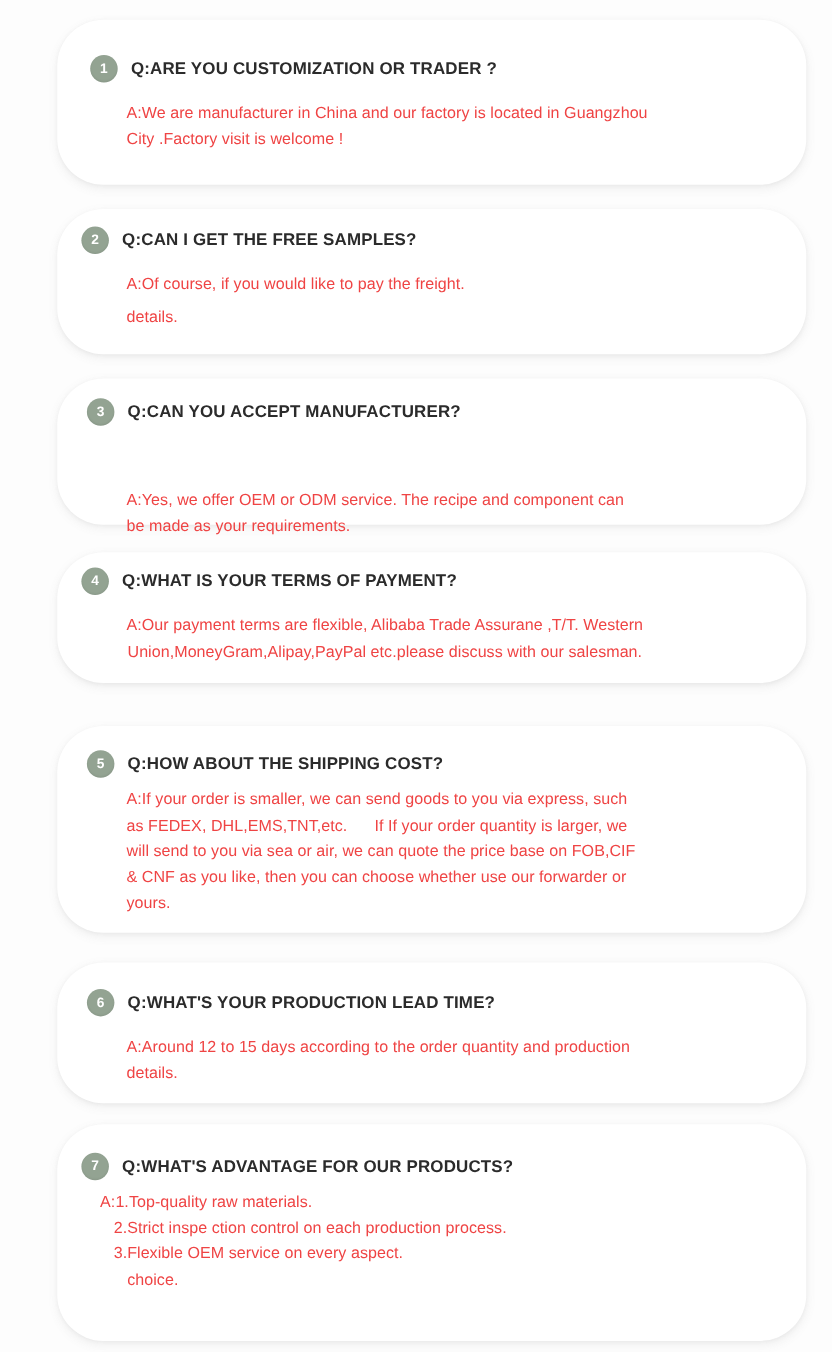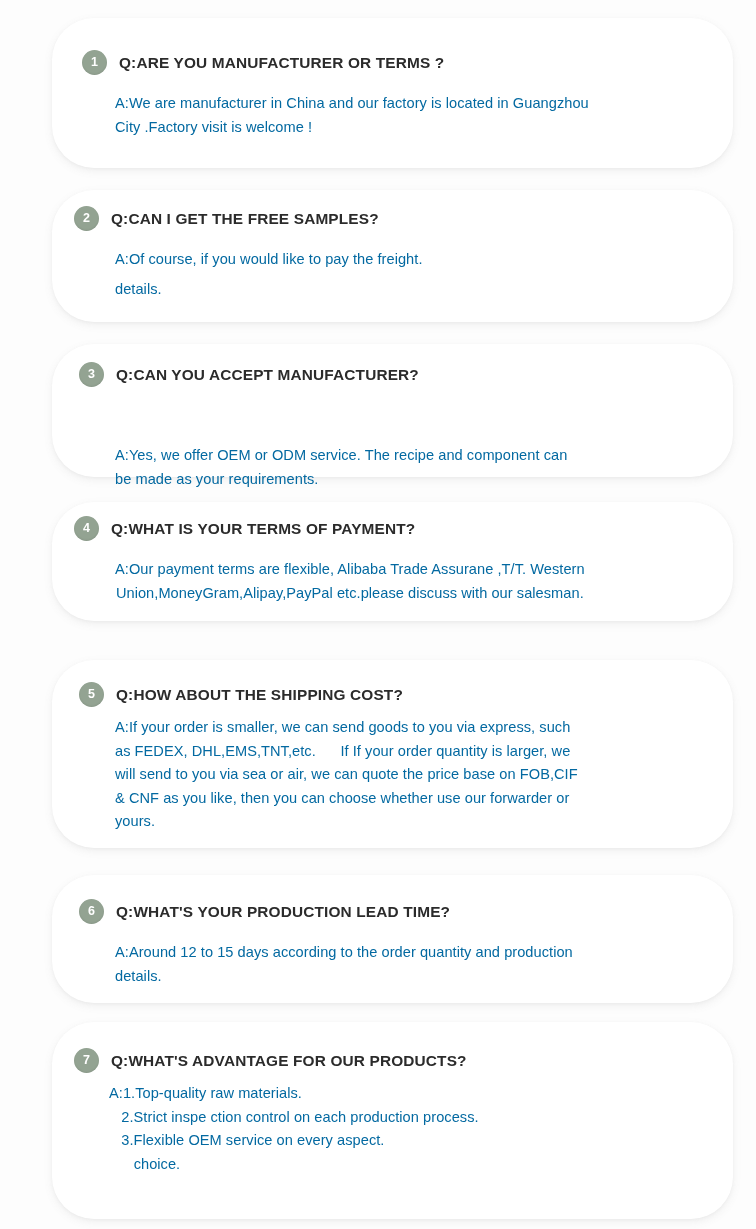--- a/index.html
+++ b/index.html
@@ -66,21 +66,21 @@
     color: #2b2b2b;
     font-size: 15.4px;
     font-weight: 700;
     letter-spacing: 0.15px;
     line-height: 25px;
     white-space: nowrap;
   }
 
   .a-block {
     position: absolute;
-    color: #0369a1;
+    color: #ef4444;
     font-size: 14.6px;
     font-weight: 400;
     line-height: 23.5px;
     letter-spacing: 0.05px;
   }
 
   .a-line {
     white-space: pre;
     display: block;
   }
@@ -92,21 +92,21 @@
 </style>
 </head>
 <body>
 
 <div id="faq-page">
 
   <div class="faq-card" style="left:52px; top:18px; width:681px; height:150px;">
     <div class="faq-body">
       <div class="q-row" style="left:30px; top:32px;">
         <span class="badge">1</span>
-        <span class="q-text" style="margin-left:12px;">Q:ARE YOU MANUFACTURER OR TERMS ?</span>
+        <span class="q-text" style="margin-left:12px;">Q:ARE YOU CUSTOMIZATION OR TRADER ?</span>
       </div>
       <div class="a-block" style="left:63px; top:74px;">
         <span class="a-line">A:We are manufacturer in China and our factory is located in Guangzhou</span>
         <span class="a-line">City .Factory visit is welcome !</span>
       </div>
     </div>
   </div>
 
   <div class="faq-card" style="left:52px; top:190px; width:681px; height:132px;">
     <div class="faq-body">
@@ -175,21 +175,21 @@
       </div>
     </div>
   </div>
 
   <div class="faq-card" style="left:52px; top:1022px; width:681px; height:197px;">
     <div class="faq-body">
       <div class="q-row" style="left:22px; top:26px;">
         <span class="badge">7</span>
         <span class="q-text" style="margin-left:12px;">Q:WHAT'S ADVANTAGE FOR OUR PRODUCTS?</span>
       </div>
-      <div class="a-block" style="left:57px; top:60px;">
+      <div class="a-block" style="left:39px; top:60px;">
         <span class="a-list-line">A:1.Top-quality raw materials.</span>
         <span class="a-list-line">   2.Strict inspe ction control on each production process.</span>
         <span class="a-list-line">   3.Flexible OEM service on every aspect.</span>
         <span class="a-list-line">      choice.</span>
       </div>
     </div>
   </div>
 
 </div>
 

